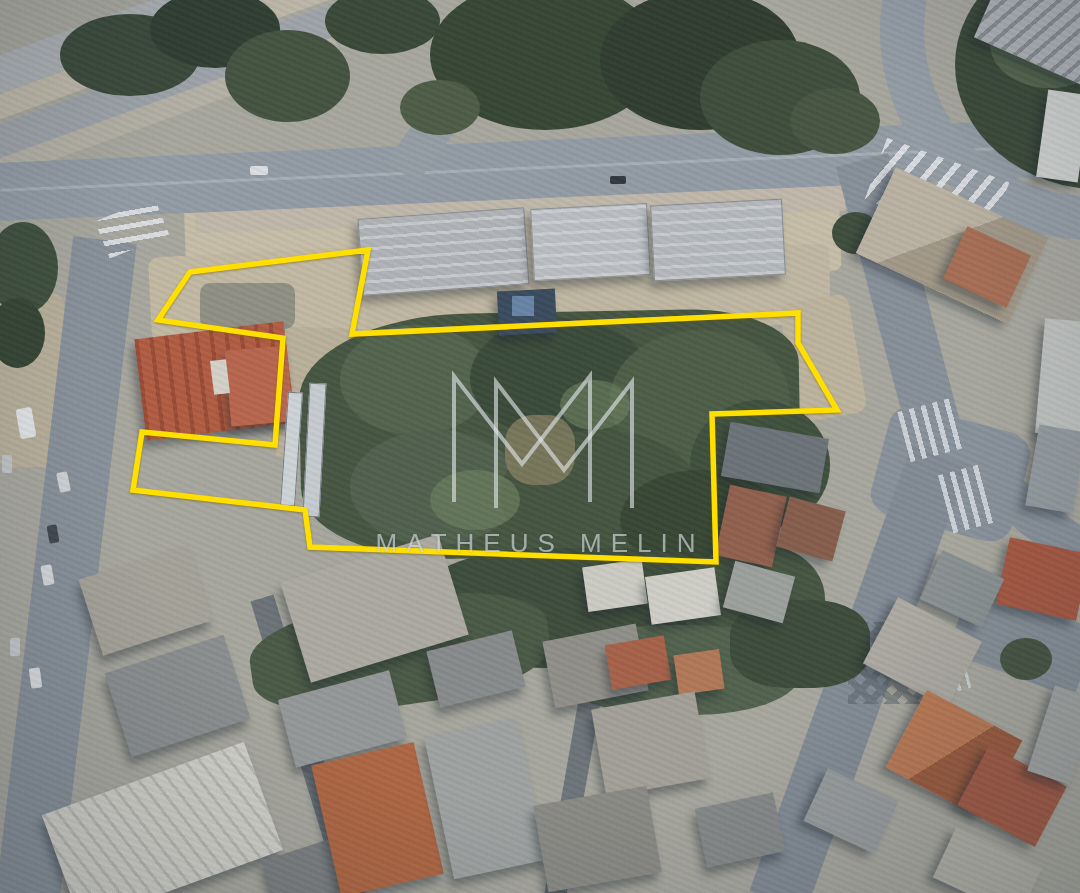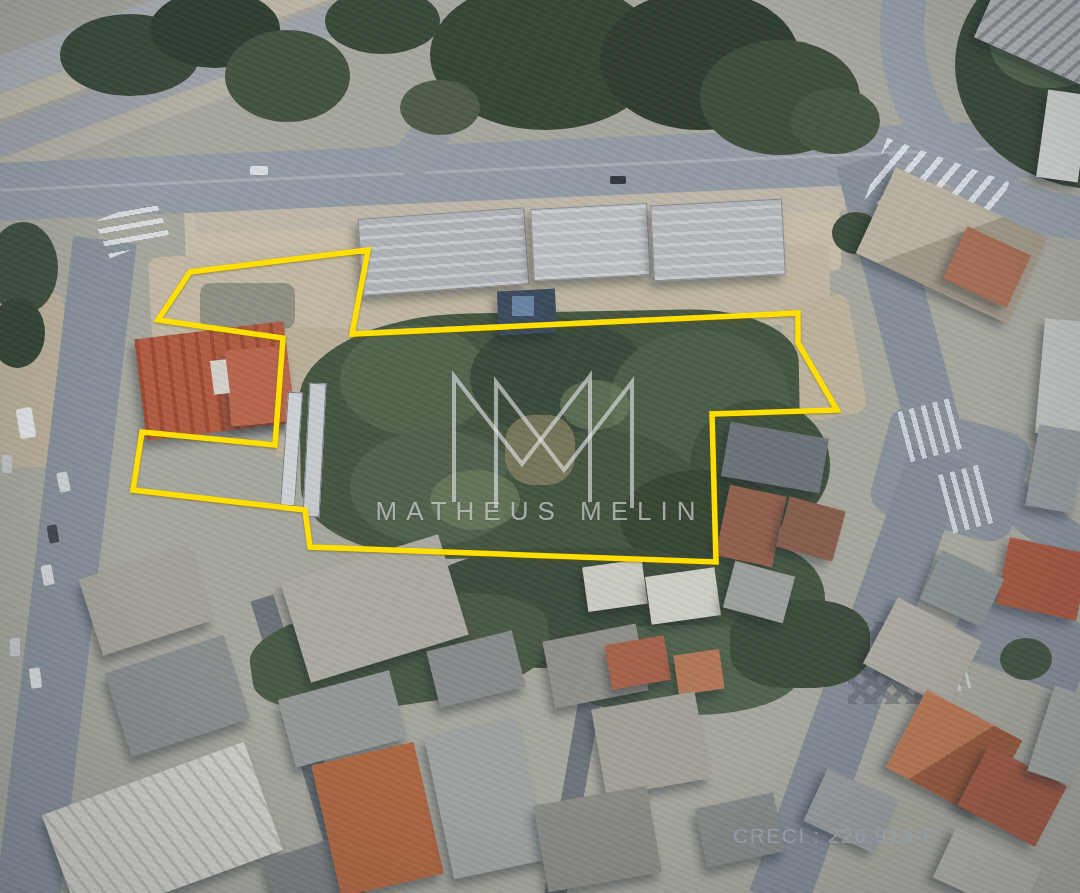--- a/index.html
+++ b/index.html
@@ -6,21 +6,21 @@
   #canvas{
     position:relative;width:1080px;height:893px;overflow:hidden;
     background:#aeaca0;font-family:"Liberation Sans",sans-serif;
   }
   .s{position:absolute;}
   .blob{border-radius:50%;}
   .bld{box-shadow:-5px 7px 9px rgba(22,28,36,.38);}
   #boundary-svg{position:absolute;left:0;top:0;filter:drop-shadow(0 1px 1px rgba(110,85,0,.55));}
   #watermark{position:absolute;left:0;top:0;width:100%;text-align:center;pointer-events:none;}
   #wm-text{
-    position:absolute;left:540px;top:496px;transform:translateX(-50%);
+    position:absolute;left:540px;top:528px;transform:translateX(-50%);
     font-size:26px;font-weight:400;letter-spacing:9px;white-space:nowrap;
     text-shadow:0 0 2px rgba(40,50,45,.25);
   }
   #license{
     position:absolute;left:733px;top:824px;font-size:21px;letter-spacing:1.5px;
     white-space:nowrap;
   }
   .grain{
     position:absolute;left:0;top:0;width:1080px;height:893px;
     background:
@@ -193,15 +193,14 @@
   </svg>
 
   <div id="watermark" style="color: rgba(226, 231, 234, 0.62);">
     <svg style="position:absolute;left:448px;top:362px;" width="230" height="150" viewBox="0 0 230 150">
       <polyline points="6,140 6,14 74,102 142,14 142,140" fill="none" stroke="currentColor" stroke-width="4"></polyline>
       <polyline points="48,146 48,20 116,108 184,20 184,146" fill="none" stroke="currentColor" stroke-width="4"></polyline>
     </svg>
     <div id="wm-text">MATHEUS MELIN</div>
   </div>
 
-  <div id="license" style="color: rgba(148, 159, 170, 0.88);">CRECI : 226.913-F</div>
 
 </div>
 
 </body></html>

